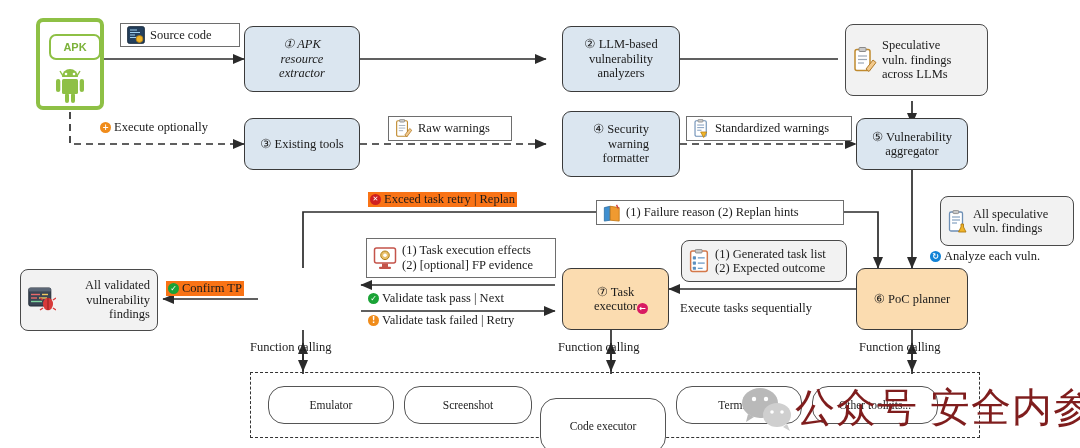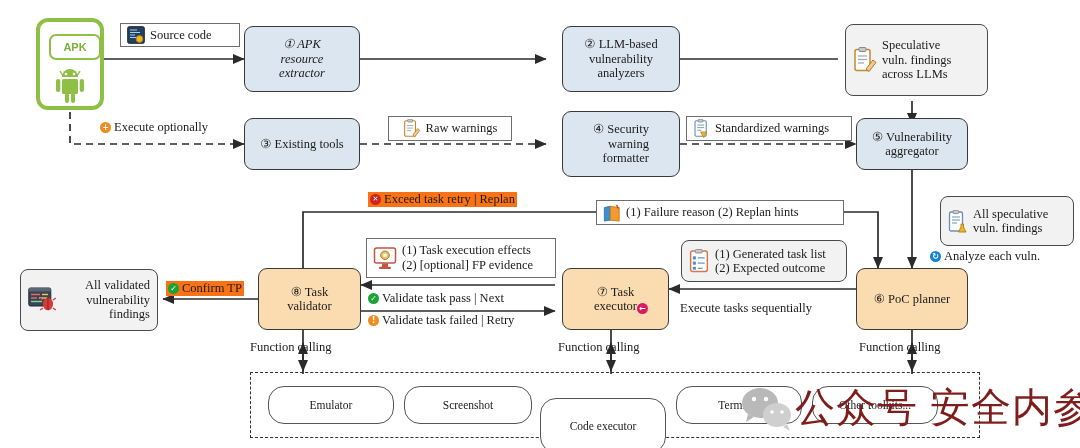--- a/index.html
+++ b/index.html
@@ -33,21 +33,21 @@
                 color:#fff;font-size:8px;font-family:"DejaVu Sans",sans-serif;font-weight:bold;}
   .b-green{background:#1aa336;}.b-green::after{content:"✓";font-size:8px;}
   .b-orange{background:#f08c1b;}.b-orange::after{content:"!";}
   .b-red{background:#d02020;}.b-red::after{content:"✕";font-size:7px;}
   .b-pink{background:#d91a62;}.b-pink::after{content:"←";font-size:8px;}
   .b-blue{background:#1383d6;}.b-blue::after{content:"↻";font-size:8px;}
   .b-plus{background:#f08c1b;}.b-plus::after{content:"+";}
 
   
   #apk{position:absolute;left:36px;top:18px;width:68px;height:92px;border:4px solid #8ec045;
-       border-radius:12px;background:#fff;box-sizing:border-box;}
+       border-radius:7px;background:#fff;box-sizing:border-box;}
   #apk .tag{position:absolute;left:9px;top:12px;width:48px;height:22px;border:2.5px solid #8ec045;
             border-radius:7px;background:#fff;color:#7cb23a;font-size:11px;font-weight:bold;
             display:flex;align-items:center;justify-content:center;font-family:"Liberation Sans",sans-serif;}
   #apk .bot{position:absolute;left:50%;top:46px;transform:translateX(-50%);}
 
   
   .ico{flex:0 0 auto;display:block;}
   .multiline{display:flex;flex-direction:column;justify-content:center;}
   .txtcol{display:flex;flex-direction:column;}
 
@@ -184,21 +184,21 @@
       <span>⑤ Vulnerability</span>
       <span>aggregator</span>
     </div>
   </div>
 
   <div class="plain nb" style="left:98px;top:120px;">
     <span class="badge b-plus"></span>
     <span>Execute optionally</span>
   </div>
 
-  <div class="label" style="left:388px;top:116px;width:124px;height:25px;justify-content:center;">
+  <div class="label" style="left:388px;top:116px;width:124px;height:25px;">
     <svg class="ico" width="18" height="19" viewBox="0 0 20 22">
       <rect x="1.5" y="2" width="12.5" height="18" rx="1.6" fill="#fff" stroke="#c08a2e" stroke-width="1.3"></rect>
       <rect x="5" y="0.4" width="5.6" height="3.2" rx="0.8" fill="#c9c9c9" stroke="#8a8a8a" stroke-width="0.9"></rect>
       <g stroke="#9aa7b5" stroke-width="1">
           <path d="M4,7.5 H11.5"></path>
           <path d="M4,10.5 H11.5"></path>
           <path d="M4,13.5 H9"></path>
         </g>
       <path d="M11,18.5 L16.6,11 L19,13 L13.4,20.6 z" fill="#f3c98b" stroke="#b07b2a" stroke-width="0.9"></path>
     </svg>
@@ -285,26 +285,20 @@
           <path d="M8.4,13.5 H15"></path>
           <path d="M8.4,18.5 H13"></path>
         </g>
     </svg>
     <div class="multiline">
       <span>(1) Generated task list</span>
       <span>(2) Expected outcome</span>
     </div>
   </div>
 
-  <div class="node proc-orange" style="left:258px;top:268px;width:103px;height:62px;">
-    <div class="txtcol">
-      <span>⑧ Task</span>
-      <span>validator</span>
-    </div>
-  </div>
 
   <div class="node proc-orange" style="left:562px;top:268px;width:107px;height:62px;">
     <div class="txtcol">
       <span>⑦ Task</span>
       <span>executor</span>
     </div>
   </div>
 
   <div class="node proc-orange" style="left:856px;top:268px;width:112px;height:62px;">
     <span>⑥ PoC planner</span>

